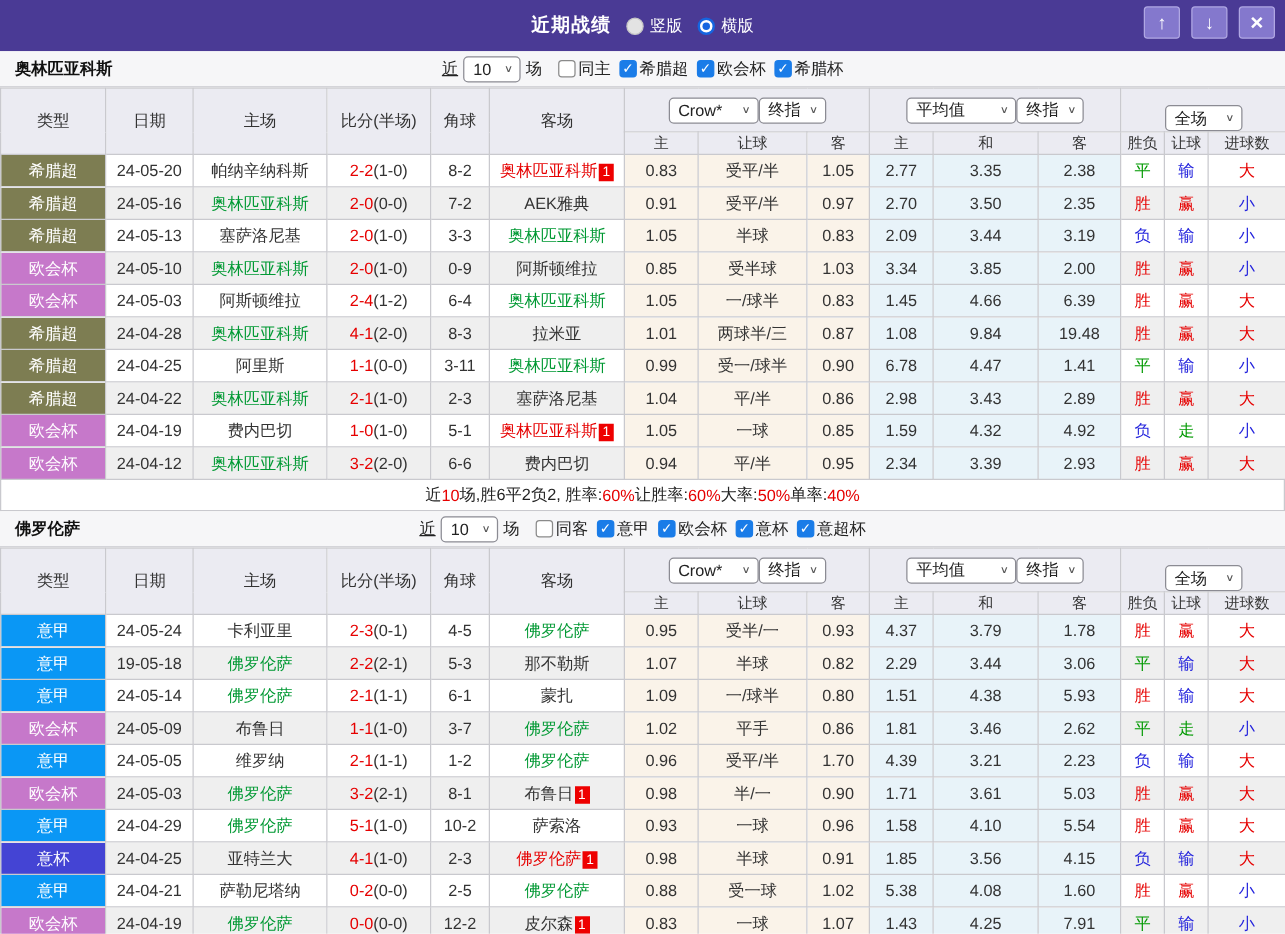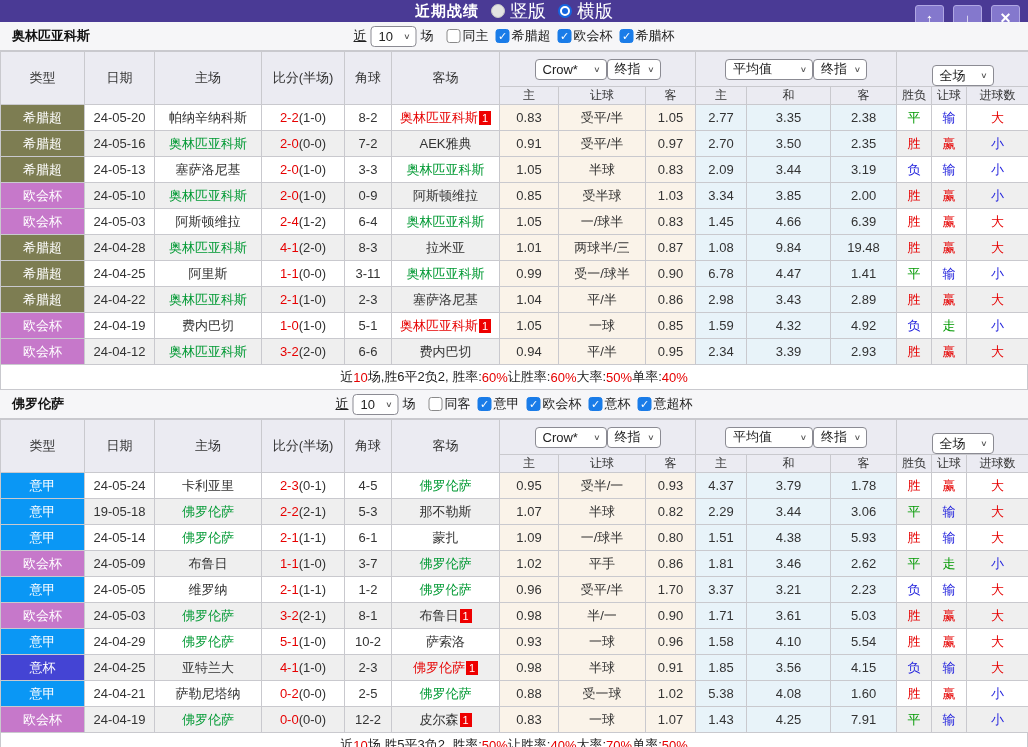--- a/index.html
+++ b/index.html
@@ -2,24 +2,24 @@
 <html><head>
 <meta charset="utf-8">
 <style>
   html,body{margin:0;padding:0;}
   body{
     width:1028px;height:747px;background:#fff;overflow:hidden;
     font-family:"Liberation Sans","DejaVu Sans",sans-serif;
     -webkit-font-smoothing:antialiased;
   }
   
-  .titlebar{height:22px;background:#4a3a95;position:relative;display:flex;align-items:center;}
+  .titlebar{height:41px;background:#4a3a95;position:relative;display:flex;align-items:center;}
   .titlebar-center{position:absolute;left:50%;transform:translateX(-50%);display:flex;align-items:center;gap:12px;}
   .page-title{color:#fff;font-weight:bold;font-size:15px;letter-spacing:1px;}
-  .radio-wrap{display:inline-flex;align-items:center;gap:5px;color:#fff;font-size:18px;cursor:pointer;}
+  .radio-wrap{display:inline-flex;align-items:center;gap:5px;color:#fff;font-size:13px;cursor:pointer;}
   .radio{width:14px;height:14px;border-radius:50%;background:#e3e3e3;border:1px solid #c7c7c7;box-sizing:border-box;}
   .radio.selected{background:#fff;border:2px solid #1565e0;display:inline-flex;align-items:center;justify-content:center;}
   .radio.selected::after{content:"";width:6px;height:6px;border-radius:50%;background:#1565e0;}
   .titlebar-buttons{position:absolute;right:8px;top:5px;display:flex;gap:9px;}
   .tb-btn{width:27px;height:24px;background:#8478cd;border:1px solid #b0a7e3;border-radius:3px;
     color:#fff;font-size:15px;font-weight:bold;display:flex;align-items:center;justify-content:center;cursor:pointer;}
   
   .section-bar{height:28px;background:#f6f6f8;border-bottom:1px solid #c9c9ce;position:relative;display:flex;align-items:center;}
   .section-title{font-weight:bold;font-size:13px;color:#111;padding-left:12px;}
   .filter-bar{position:absolute;left:50%;transform:translateX(-50%);display:flex;align-items:center;font-size:13px;color:#222;white-space:nowrap;}
@@ -558,21 +558,21 @@
           <tr class="odd">
             <td class="type-cell" style="background: rgb(10, 151, 245);">意甲</td>
             <td class="pl">24-05-05</td>
             <td class="pl team-cell"><span class="team black">维罗纳</span></td>
             <td class="pl"><span class="score-main">2-1</span><span class="score-half">(1-1)</span></td>
             <td class="pl">1-2</td>
             <td class="pl team-cell"><span class="team green">佛罗伦萨</span></td>
             <td class="cream">0.96</td>
             <td class="cream">受平/半</td>
             <td class="cream">1.70</td>
-            <td class="blu">3.37</td>
+            <td class="blu">4.39</td>
             <td class="blu">3.21</td>
             <td class="blu">2.23</td>
             <td class="res" style="color: rgb(37, 37, 221);">负</td>
             <td class="res" style="color: rgb(37, 37, 221);">输</td>
             <td class="res" style="color: rgb(230, 0, 0);">大</td>
           </tr>
           <tr class="even">
             <td class="type-cell" style="background: rgb(198, 120, 202);">欧会杯</td>
             <td class="pl">24-05-03</td>
             <td class="pl team-cell"><span class="team green">佛罗伦萨</span></td>

